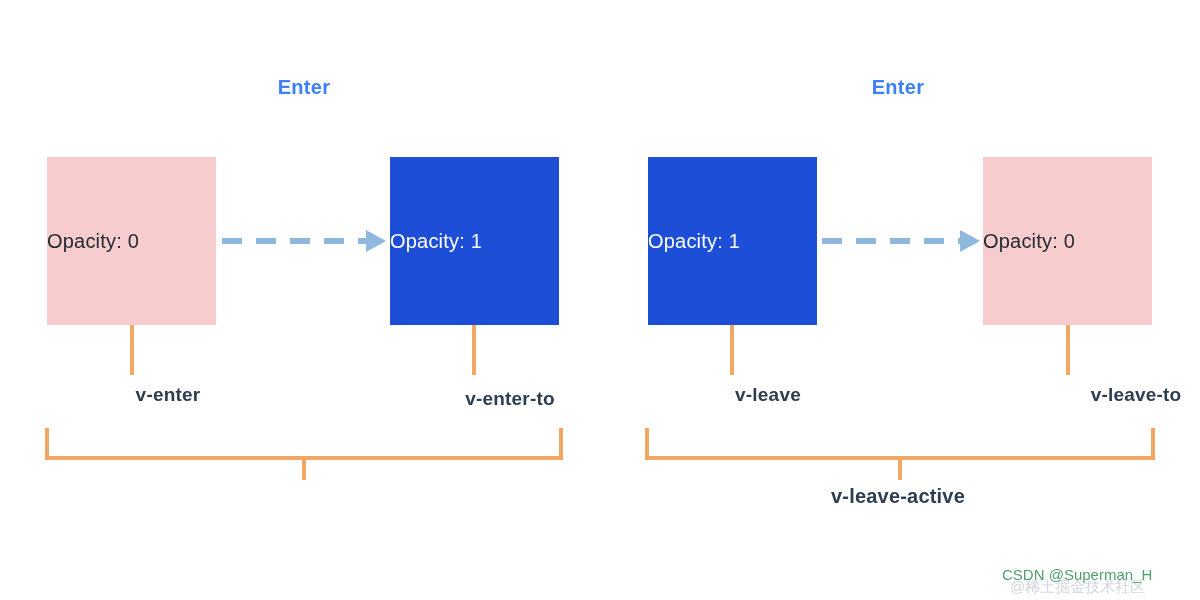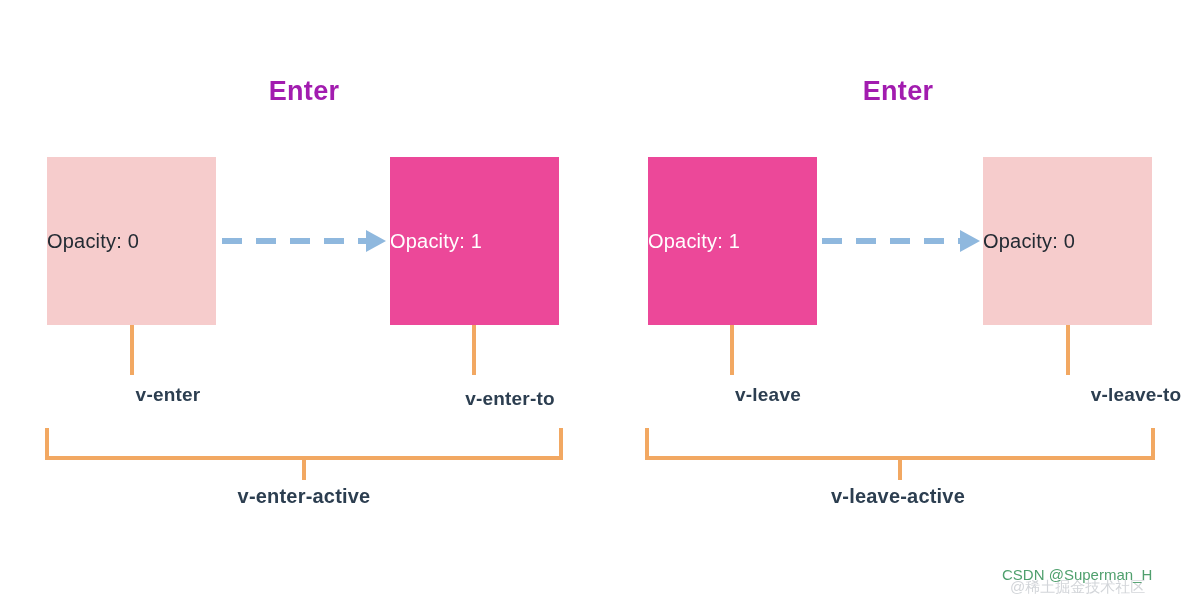--- a/index.html
+++ b/index.html
@@ -17,23 +17,23 @@
 
   .stage {
     position: absolute;
     inset: 0;
     background: #ffffff;
   }
 
   
   .section-title {
     position: absolute;
-    font-size: 27px;
+    font-size: 20px;
     font-weight: bold;
-    color: #a21caf;
+    color: #3b82f6;
     letter-spacing: 0.3px;
     text-align: right;
     white-space: nowrap;
     transform: translateX(-50%);
   }
   .title-enter { left: 304px; top: 76px; }
   .title-leave { left: 898px; top: 76px; }
 
   
   .state-box {
@@ -46,21 +46,21 @@
     box-sizing: border-box;
   }
   .state-box .box-label {
     font-size: 20px;
     font-weight: normal;
     letter-spacing: 0.2px;
     white-space: nowrap;
   }
   .box-faded  { background: #f6cccc; }
   .box-faded .box-label  { color: #232b33; }
-  .box-solid  { background: #ec4899; }
+  .box-solid  { background: #1d4ed8; }
   .box-solid .box-label  { color: #ffffff; }
 
   .box-e1 { left: 47px;  top: 157px; }
   .box-e2 { left: 390px; top: 157px; }
   .box-l1 { left: 648px; top: 157px; }
   .box-l2 { left: 983px; top: 157px; }
 
   
   .arrow {
     position: absolute;
@@ -180,21 +180,20 @@
   </div>
 
   <div class="stem stem-e1"></div>
   <div class="stem stem-e2"></div>
 
   <div class="class-label lbl-e1">v-enter</div>
   <div class="class-label lbl-e2">v-enter-to</div>
 
   <div class="bracket bracket-enter"></div>
   <div class="bracket-stem bstem-enter"></div>
-  <div class="bracket-label blbl-enter">v-enter-active</div>
 
   <div class="section-title title-leave">Enter</div>
 
   <div class="state-box box-solid box-l1">
     <span class="box-label">Opacity: 1</span>
   </div>
 
   <div class="arrow arrow-leave">
     <div class="dashes"></div>
     <div class="head"></div>

